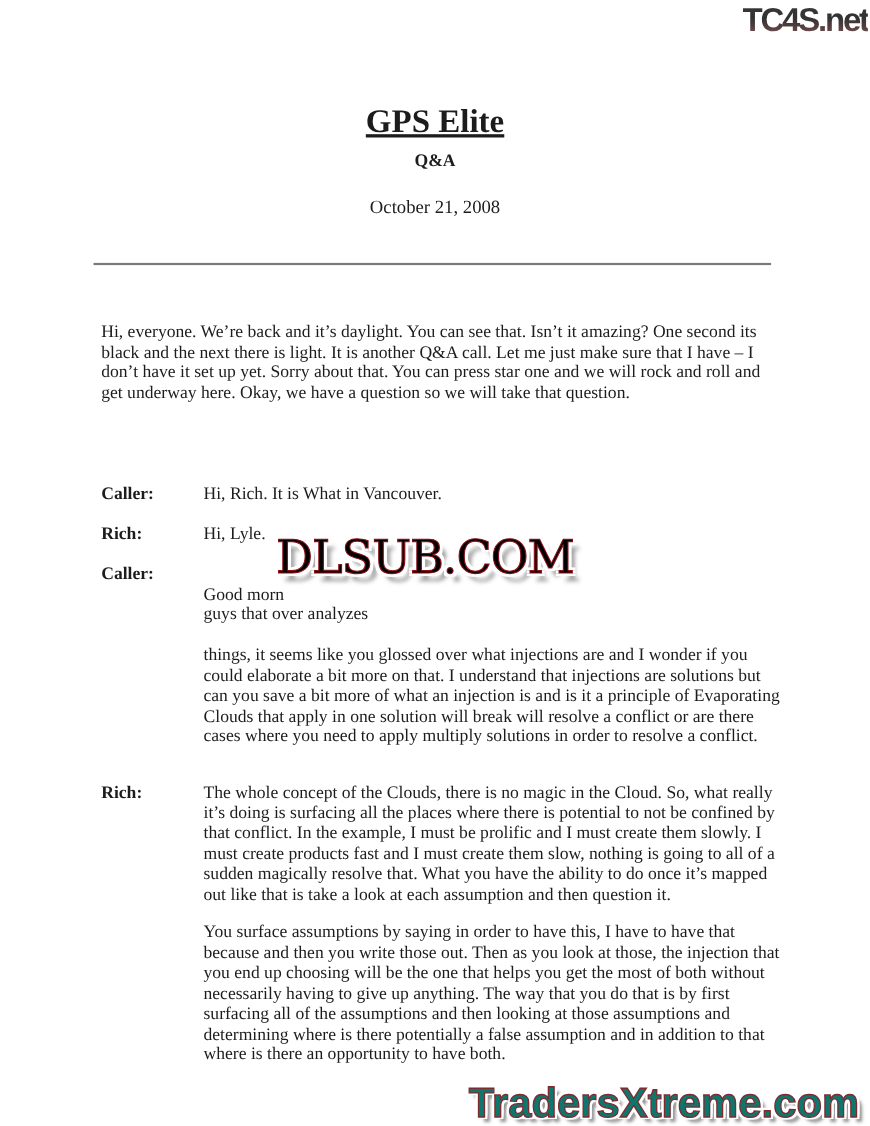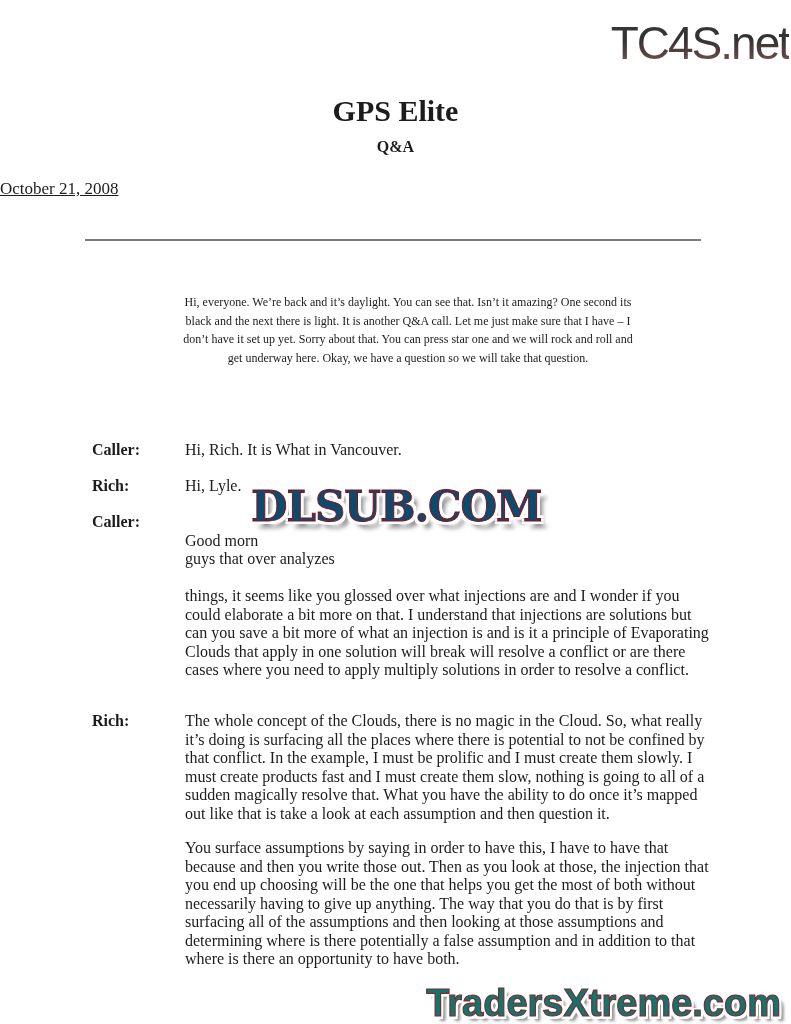--- a/index.html
+++ b/index.html
@@ -6,67 +6,67 @@
   .page{
     position:relative;
     width:791px;height:1024px;
     background:#ffffff;
     overflow:hidden;
     font-family:"Liberation Serif", serif;
     color:#1c1c1c;
   }
   
   .site-logo{
-    position:absolute; top:16px; right:2px;
+    position:absolute; top:2px; right:2px;
     font-family:"Liberation Sans", sans-serif;
-    font-weight:normal; font-size:46px; letter-spacing:-2px;
+    font-weight:bold; font-size:30px; letter-spacing:-2px;
     background:linear-gradient(180deg,#3a3a3a 0%,#323232 42%,#5c4343 72%,#9b7070 100%);
     -webkit-background-clip:text; background-clip:text; color:transparent;
     white-space:nowrap;
   }
   
   .doc-title{
     position:absolute; top:94px; left:0; width:791px;
-    text-align:center; font-weight:bold; font-size:30px;
+    text-align:center; font-weight:bold; font-size:30px;text-decoration:underline;
   }
   .doc-subtitle{
     position:absolute; top:138px; left:0; width:791px;
     text-align:center; font-weight:bold; font-size:16px;
   }
   .doc-date{
     position:absolute; top:179px; left:0; width:791px;
-    font-size:17px;text-decoration:underline;
+    text-align:center; font-size:17px;
   }
   .divider{
     position:absolute; top:239px; left:85px; width:616px;
     border:none; border-top:2px solid #7a7a7a; margin:0;
   }
   
   .intro{
     position:absolute; top:293px; left:92px; width:632px;
-    font-size:12px; line-height:18.5px; white-space:pre-line;text-align:center;
+    font-size:16px; line-height:18.5px; white-space:pre-line;
   }
   .transcript{
     position:absolute; top:441px; left:92px; width:650px;
     font-size:16px; line-height:18.5px;
   }
   .t-row{display:flex; margin-bottom:17.5px;}
   .t-row.gap-sm{margin-bottom:14px;}
   .t-row.gap-md{margin-bottom:16px;}
   .t-label{width:93px; flex-shrink:0; font-weight:bold;}
   .t-text{width:557px; white-space:pre-line;}
   .split-line{display:flex; white-space:pre;flex-direction:column;}
   .split-line span{flex-shrink:0;}
   .wm-gap{display:inline-block; width:296px;}
   
   .dlsub{
     position:absolute; top:482px; left:251px; z-index:5;
     font-family:"DejaVu Serif", serif;
-    font-weight:bold; font-size:42px; letter-spacing:-1px;
-    color:#0c4a6e;
+    font-weight:normal; font-size:42px; letter-spacing:-1px;
+    color:#000000;
     -webkit-text-stroke:1px #8d0d16;
     white-space:nowrap;
     text-shadow:
       -3px -3px 0 #ffffff, 3px -3px 0 #ffffff,
       -3px  3px 0 #ffffff, 3px  3px 0 #ffffff,
       -3px  0   0 #ffffff, 3px  0   0 #ffffff,
        0   -3px 0 #ffffff, 0    3px 0 #ffffff,
        6px 7px 4px rgba(110,110,110,0.75);
   }
   

